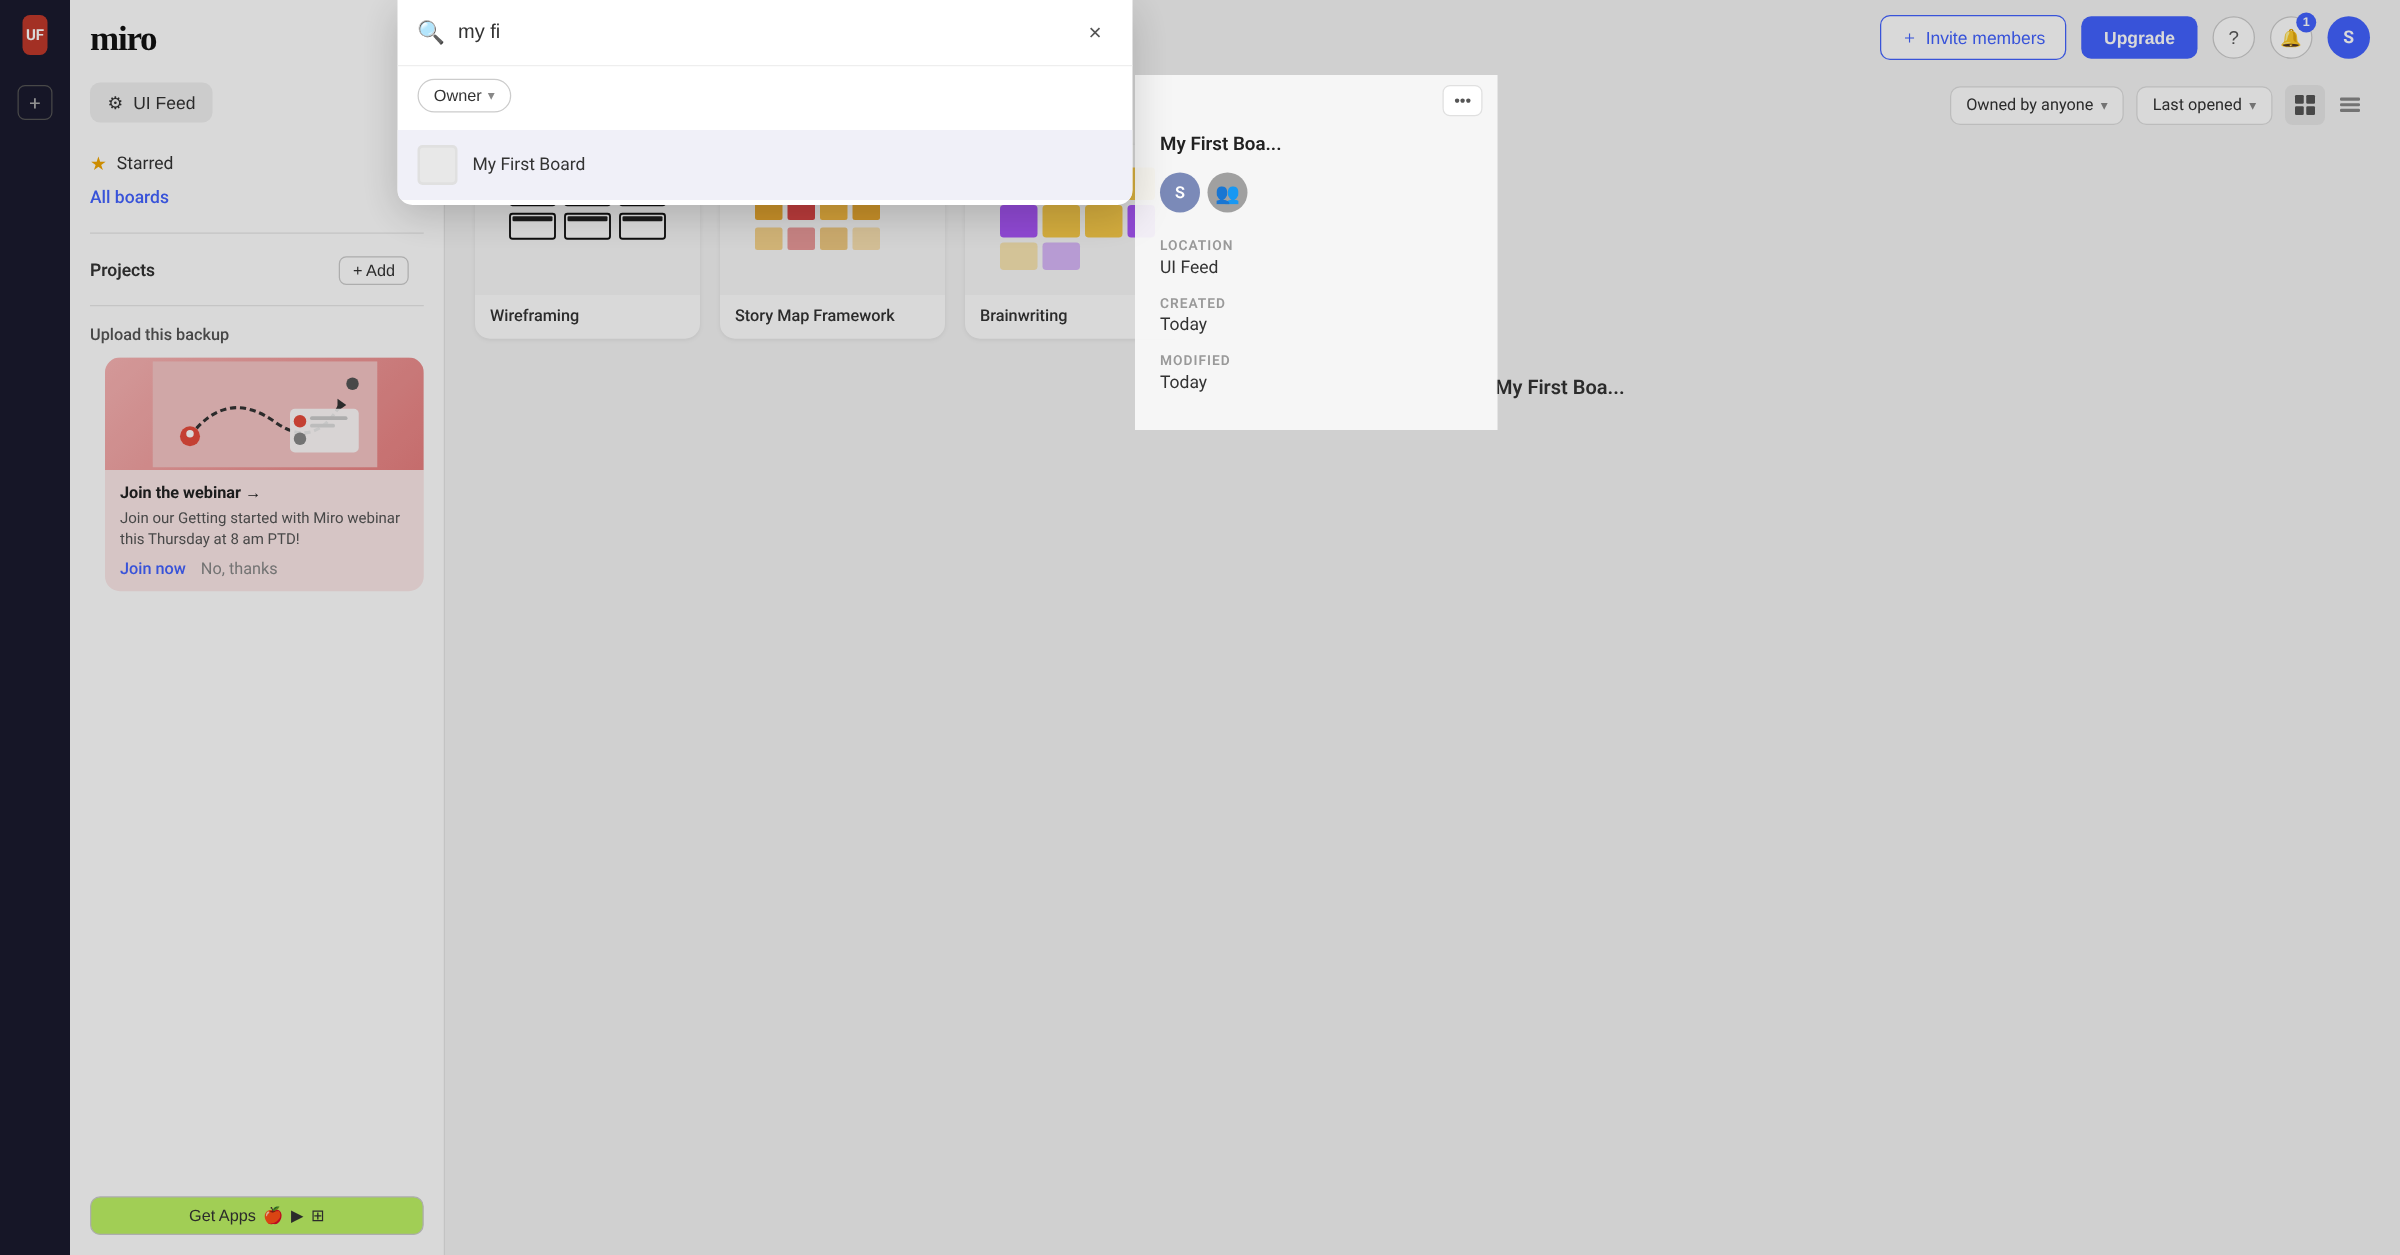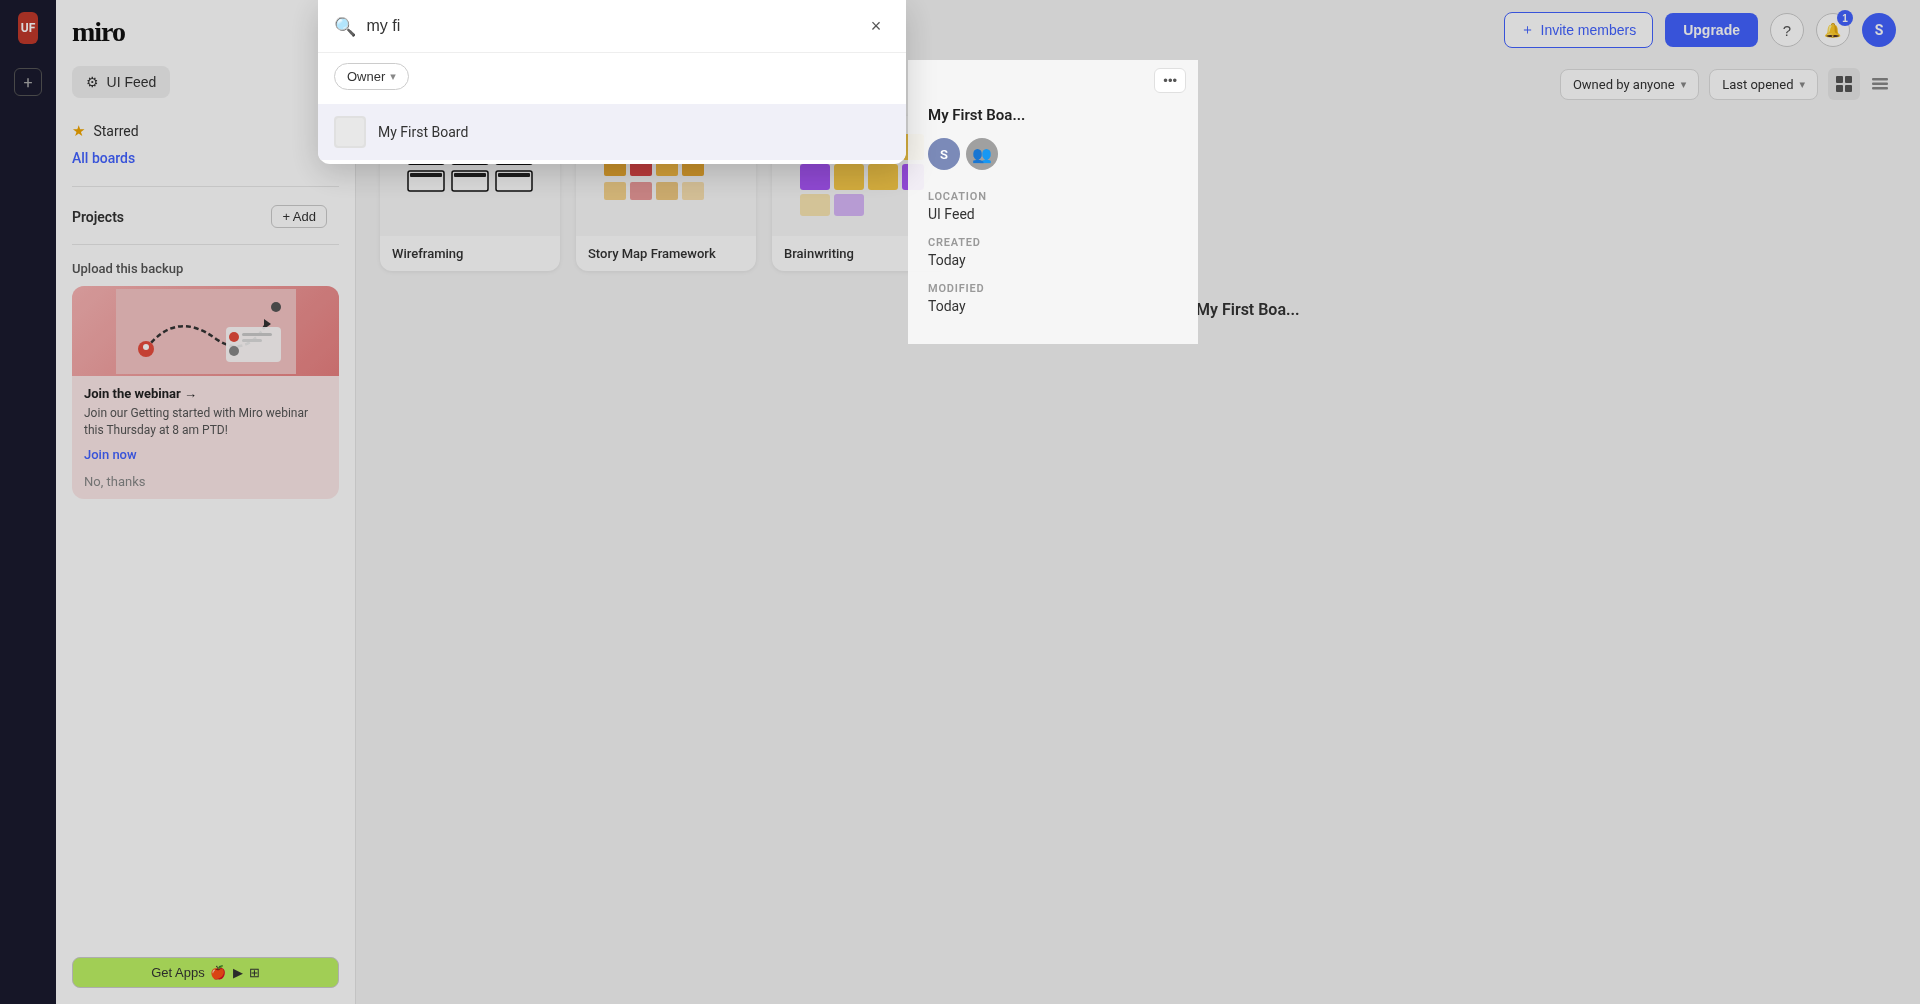--- a/index.html
+++ b/index.html
@@ -85,31 +85,32 @@
       background: #fff; color: #333;
     }
     .divider { border: none; border-top: 1px solid #e8e8e8; margin: 8px 0; }
     .upload-section { padding: 8px 0; }
     .upload-title { font-size: 13px; color: #555; font-weight: 500; margin-bottom: 10px; }
     .webinar-card {
       background: #fce8e8;
       border-radius: 12px;
       overflow: hidden;
       margin-bottom: 12px;
+      margin-left: 12px;
     }
     .webinar-img {
       width: 100%; height: 90px;
       background: linear-gradient(135deg, #f8b4b4 0%, #e88080 100%);
       display: flex; align-items: center; justify-content: center;
       position: relative; overflow: hidden;
     }
     .webinar-content { padding: 10px 12px; }
     .webinar-title { font-size: 13px; font-weight: 700; color: #222; margin-bottom: 4px; }
     .webinar-desc { font-size: 12px; color: #555; line-height: 1.4; margin-bottom: 8px; }
-    .webinar-actions { display: flex; gap: 12px; flex-direction: column; }
+    .webinar-actions { display: flex; gap: 12px; }
     .join-link { color: #4262ff; font-size: 13px; font-weight: 500; cursor: pointer; }
     .no-thanks { color: #888; font-size: 13px; cursor: pointer; }
     .get-apps-btn {
       border: 1px solid #ccc; border-radius: 8px;
       padding: 7px 14px; background: #bef264;
       font-size: 13px; cursor: pointer; color: #333;
       display: flex; align-items: center; gap: 6px;
       width: 100%; justify-content: center;
       margin-top: auto;
     }

